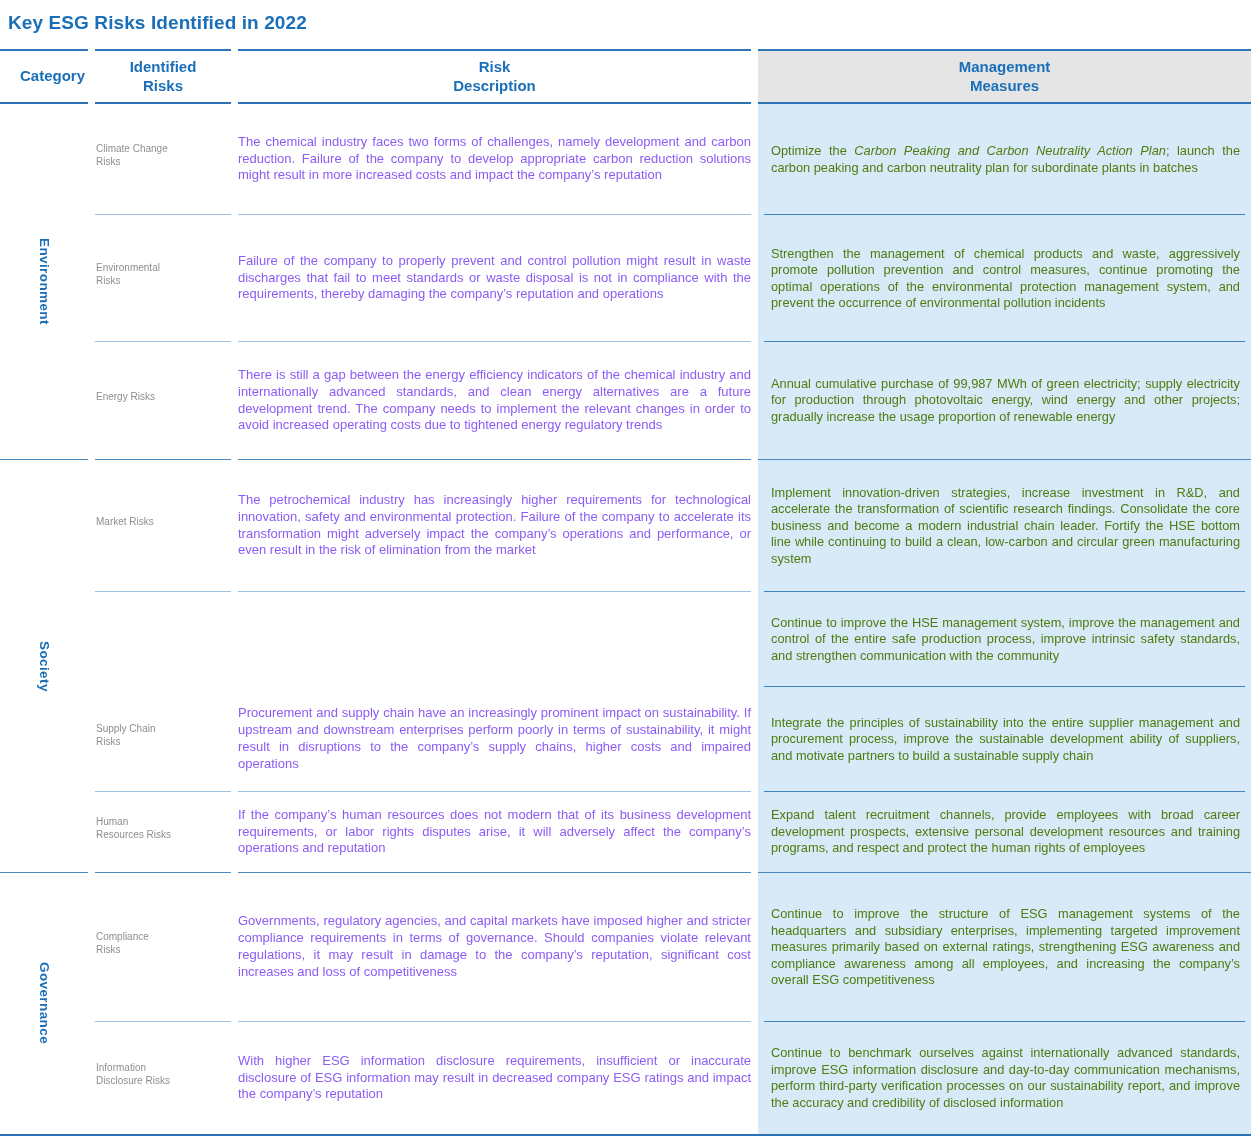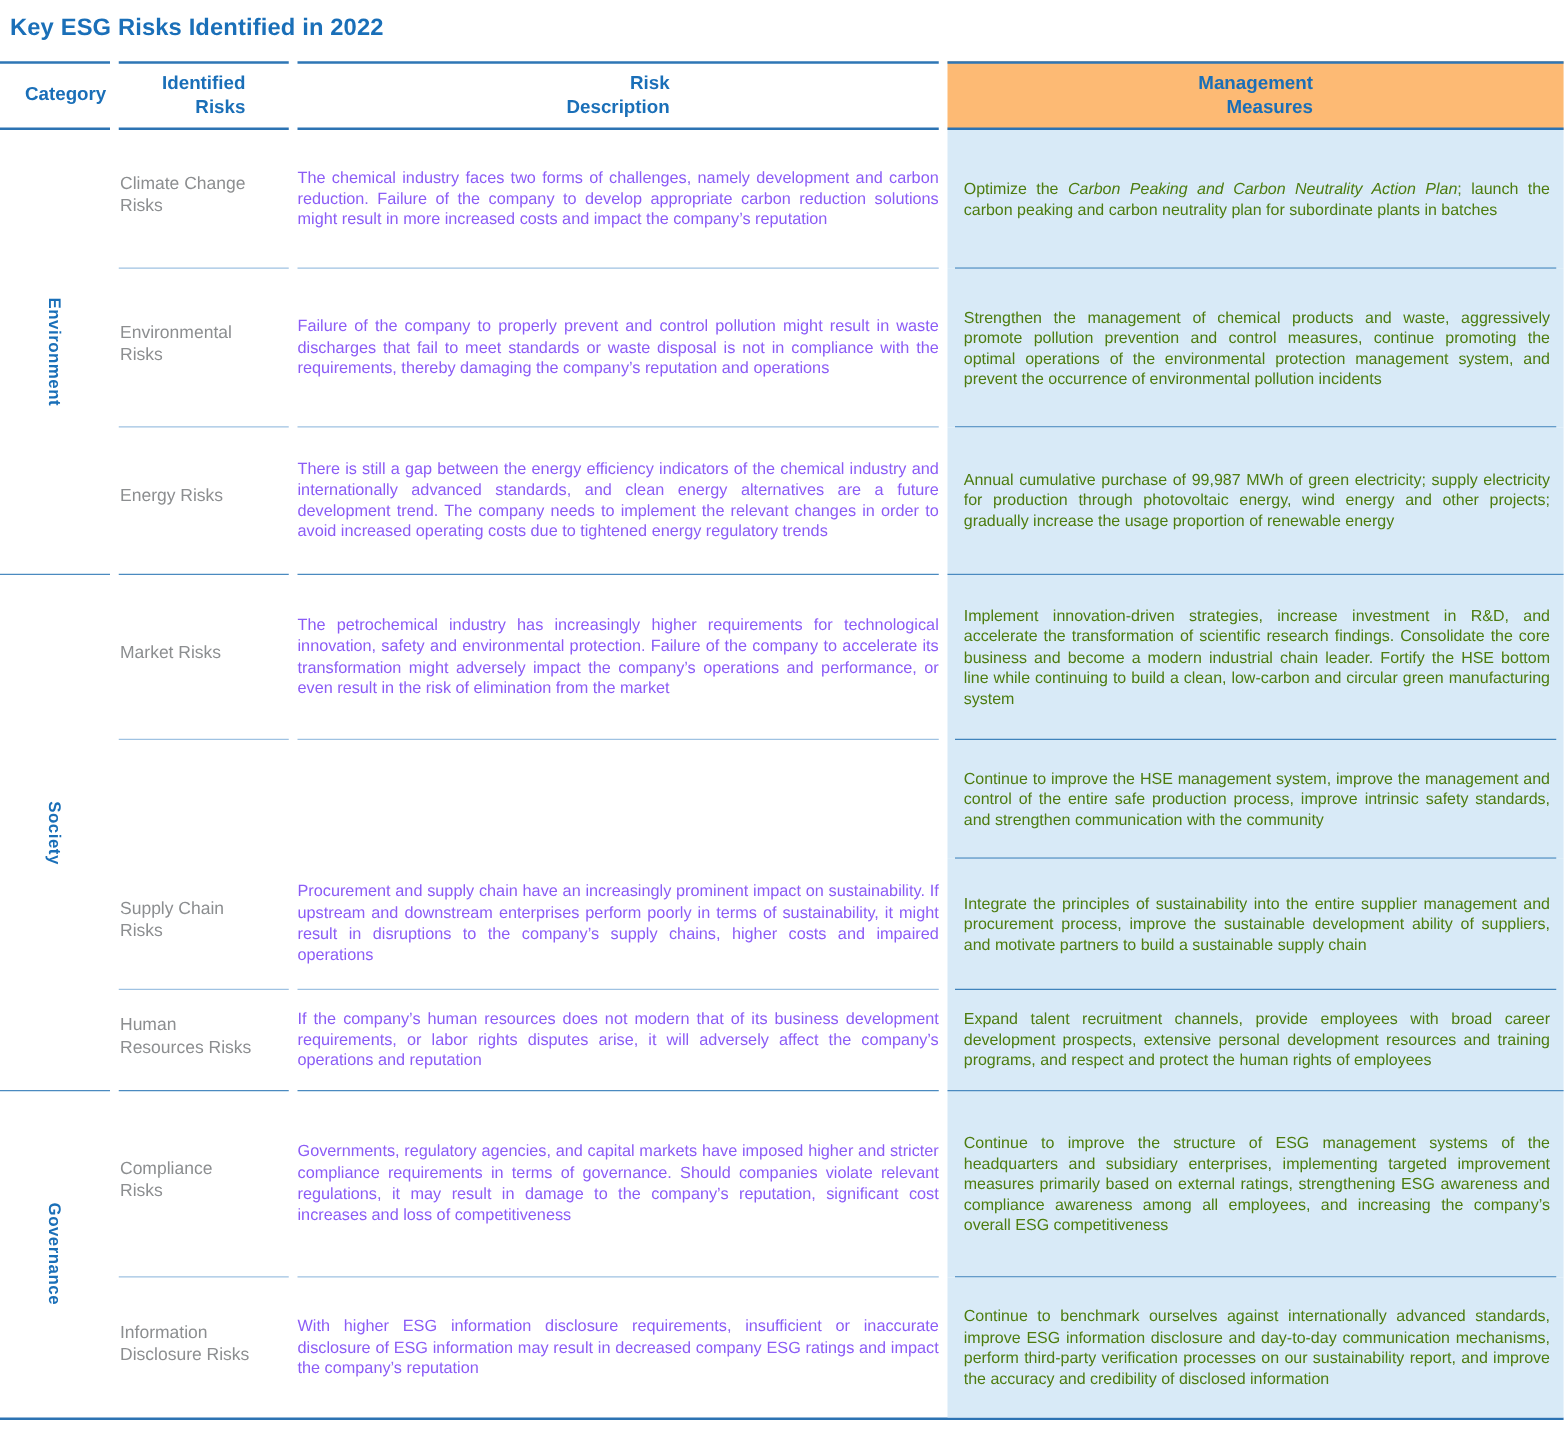--- a/index.html
+++ b/index.html
@@ -9,42 +9,42 @@
   .title { color:#1a6fb8; font-weight:bold; font-size:19px; padding:12px 0 15px 8px; letter-spacing:0.1px; }
 
   .grid { display:grid; grid-template-columns:88px 136px 513px 1fr; column-gap:7px; }
   .cell { box-sizing:border-box; }
 
   
   .hdr .cell {
     border-top:2px solid #2e76b5; border-bottom:2.5px solid #2c73b3;
     min-height:55px; display:flex; align-items:center; justify-content:center;
     color:#1a6fb8; font-weight:bold; font-size:15px; line-height:1.25;
-    text-align:right; white-space:pre-line;
+    text-align:center; white-space:pre-line;
   }
   .hdr .cat-h { justify-content:flex-start; padding-left:20px; text-align:left; }
-  .hdr .mgmt-h { background:#fdba74; }
+  .hdr .mgmt-h { background:#e5e5e5; }
 
   
   .sec-env { grid-template-rows:minmax(111px,auto) minmax(127px,auto) minmax(117px,auto); }
   .sec-soc { grid-template-rows:minmax(133px,auto) minmax(95px,auto) minmax(105px,auto) minmax(80px,auto); }
   .sec-gov { grid-template-rows:minmax(150px,auto) minmax(112px,auto); }
 
   .c1{grid-column:1} .c2{grid-column:2} .c3{grid-column:3} .c4{grid-column:4}
   .g1{grid-row:1} .g2{grid-row:2} .g3{grid-row:3} .g4{grid-row:4}
   .span2{grid-row:1 / span 2} .span3{grid-row:1 / span 3} .span4{grid-row:1 / span 4}
 
   .cat-cell { display:flex; align-items:center; justify-content:center; }
   .cat-cell span {
     writing-mode:vertical-rl; color:#1a6fb8; font-weight:bold;
     font-size:13.5px; letter-spacing:0.4px;
   }
 
   .risk-cell {
-    display:flex; align-items:center; color:#8c8e90; font-size:14px;
+    display:flex; align-items:center; color:#8c8e90; font-size:10px;
     line-height:1.3; white-space:pre-line; padding:0 6px 8px 1px;
   }
   .desc-cell {
     display:flex; align-items:center; color:#8b5cf6; font-size:13px;
     line-height:1.29; padding:8px 0;
   }
   .desc-cell div { text-align:justify; width:100%; }
   .meas-cell {
     position:relative; background:#d8eaf7; color:#4d7c0f; font-size:12.8px;
     line-height:1.29; display:flex; align-items:center; padding:10px 11px 10px 13px;

